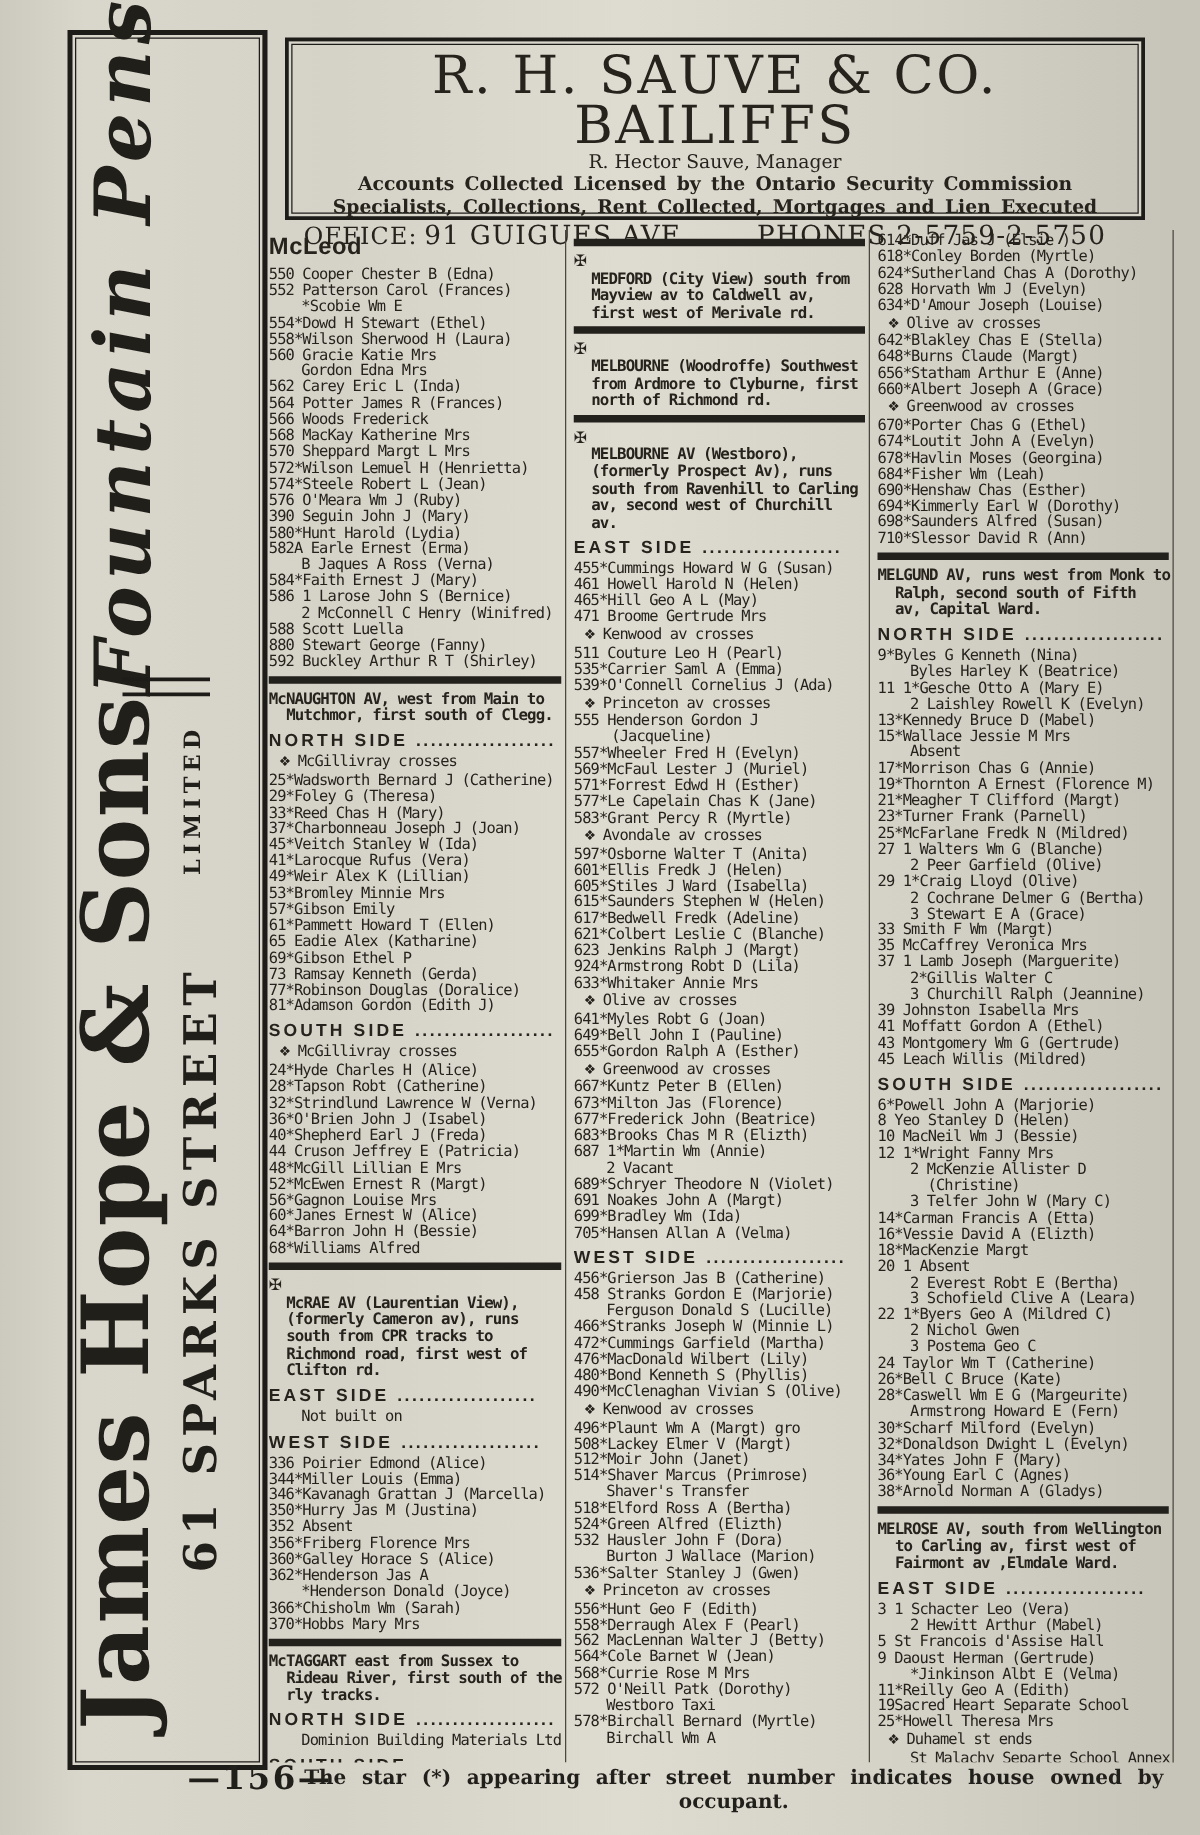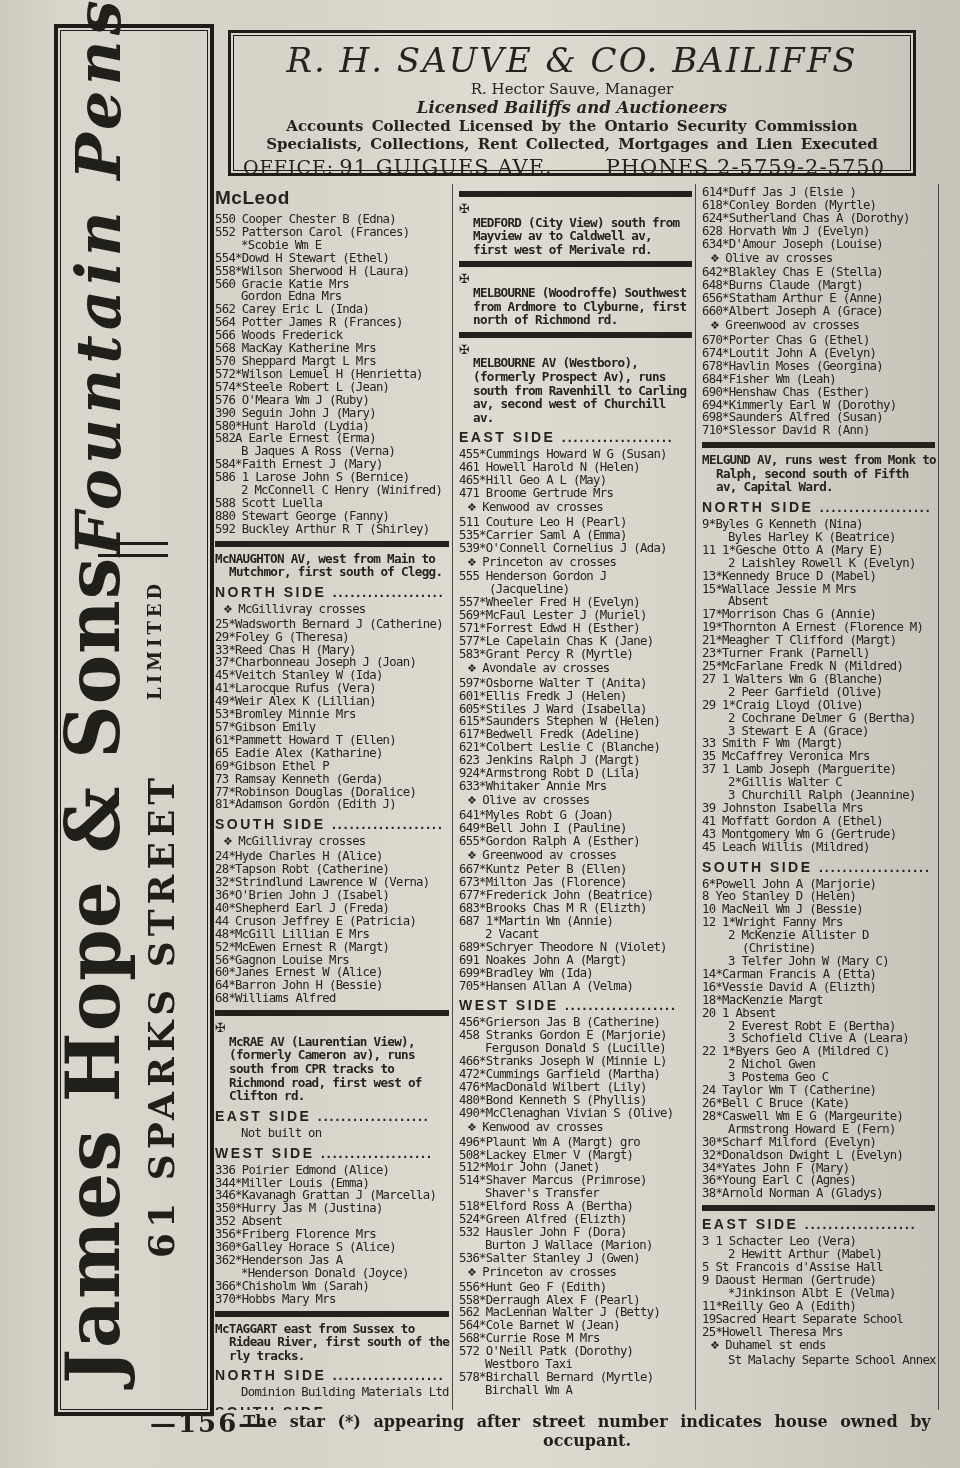--- a/index.html
+++ b/index.html
@@ -19,21 +19,21 @@
   .v-limited{left:86px;top:672px;font-weight:700;font-size:18px;letter-spacing:4px;}
   .v-company{left:-2px;top:1356px;font-weight:700;font-size:74px;line-height:1;letter-spacing:1px;}
   .v-address{left:82px;top:1230px;font-weight:700;font-size:36px;letter-spacing:5px;}
   .side-rules{position:absolute;left:40px;top:514px;width:70px;}
   .side-rules div{height:3px;background:#1e1c18;margin-bottom:9px;}
   
   #headerad{position:absolute;left:228px;top:30px;width:688px;height:146px;
     border:3px solid #1e1c18;
     box-shadow:inset 0 0 0 2px #d8d5cb, inset 0 0 0 3px #1e1c18;
     text-align:center;font-family:"DejaVu Serif",serif;box-sizing:border-box;padding-top:7px;}
-  .ad-title{font-size:34px;line-height:40px;letter-spacing:2px;font-weight:400;font-style:italic;}
+  .ad-title{font-size:42px;line-height:40px;letter-spacing:2px;font-weight:400;}
   .ad-mgr{font-size:15px;line-height:18px;}
   .ad-lic{font-size:16.5px;line-height:19px;font-style:italic;font-weight:700;}
   .ad-l{font-size:15px;line-height:18px;font-weight:700;word-spacing:3px;}
   .ad-office{display:flex;justify-content:space-between;align-items:baseline;
     padding:2px 28px 0 12px;font-weight:400;}
   .ad-office .of{font-size:19px;letter-spacing:1px;}
   .ad-office .oa{font-size:21px;letter-spacing:1px;}
   .ad-office .ph{font-size:21px;letter-spacing:1px;}
   
   #columns{position:absolute;left:209px;top:184px;width:729px;height:1226px;
@@ -73,21 +73,20 @@
         <div></div>
       </div>
     <div class="vtext v-limited">LIMITED</div>
     <div class="vtext v-company">James Hope &amp; Sons</div>
     <div class="vtext v-address">61 SPARKS STREET</div>
   </div>
 
   <div id="headerad">
     <div class="ad-title">R. H. SAUVE &amp; CO. BAILIFFS</div>
     <div class="ad-mgr">R. Hector Sauve, Manager</div>
-    <div class="ad-lic">Licensed Bailiffs and Auctioneers</div>
     <div class="ad-l">Accounts Collected Licensed by the Ontario Security Commission</div>
     <div class="ad-l">Specialists, Collections, Rent Collected, Mortgages and Lien Executed</div>
     <div class="ad-office">
       <div>
         <span class="of">OFFICE:</span>
         <span class="oa">91 GUIGUES AVE.</span>
       </div>
       <div class="ph">PHONES 2-5759-2-5750</div>
     </div>
   </div>
@@ -322,20 +321,21 @@
         <div class="entry">24 Taylor Wm T (Catherine)</div>
         <div class="entry">26*Bell C Bruce (Kate)</div>
         <div class="entry">28*Caswell Wm E G (Margeurite)</div>
         <div class="entry ind">Armstrong Howard E (Fern)</div>
         <div class="entry">30*Scharf Milford (Evelyn)</div>
         <div class="entry">32*Donaldson Dwight L (Evelyn)</div>
         <div class="entry">34*Yates John F (Mary)</div>
         <div class="entry">36*Young Earl C (Agnes)</div>
         <div class="entry">38*Arnold Norman A (Gladys)</div>
         <div class="divider"></div>
+        <div class="street-intro"><div class="lead" style="display: inline;">MELROSE AV, </div>south from Wellington to Carling av, first west of Fairmont av ,Elmdale Ward.</div>
         <div class="side-head"><div class="" style="display: inline;">EAST SIDE </div><div class="dots" style="display: inline;">...................</div></div>
         <div class="entry">3 1 Schacter Leo (Vera)</div>
         <div class="entry ind">2 Hewitt Arthur (Mabel)</div>
         <div class="entry">5 St Francois d'Assise Hall</div>
         <div class="entry">9 Daoust Herman (Gertrude)</div>
         <div class="entry ind">*Jinkinson Albt E (Velma)</div>
         <div class="entry">11*Reilly Geo A (Edith)</div>
         <div class="entry">19Sacred Heart Separate School</div>
         <div class="entry">25*Howell Theresa Mrs</div>
         <div class="crossing"><div class="diamond" style="display: inline;">❖</div>Duhamel st ends</div>

